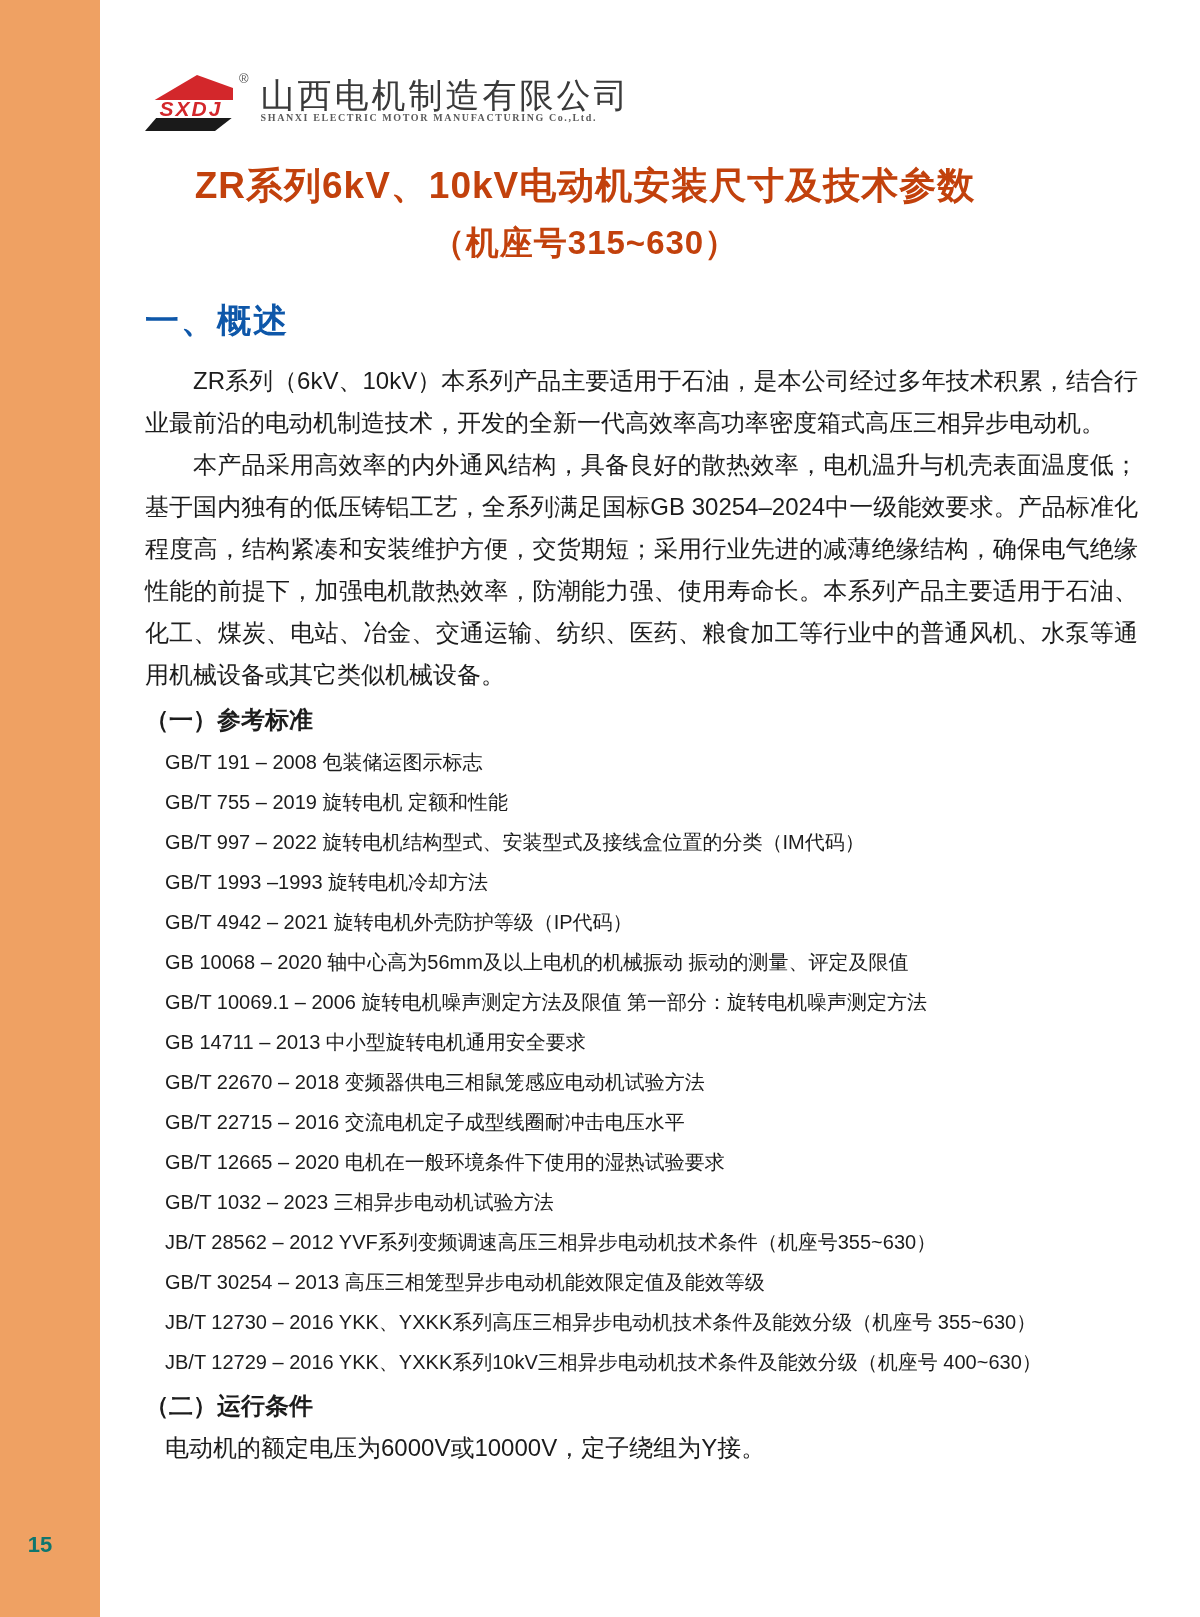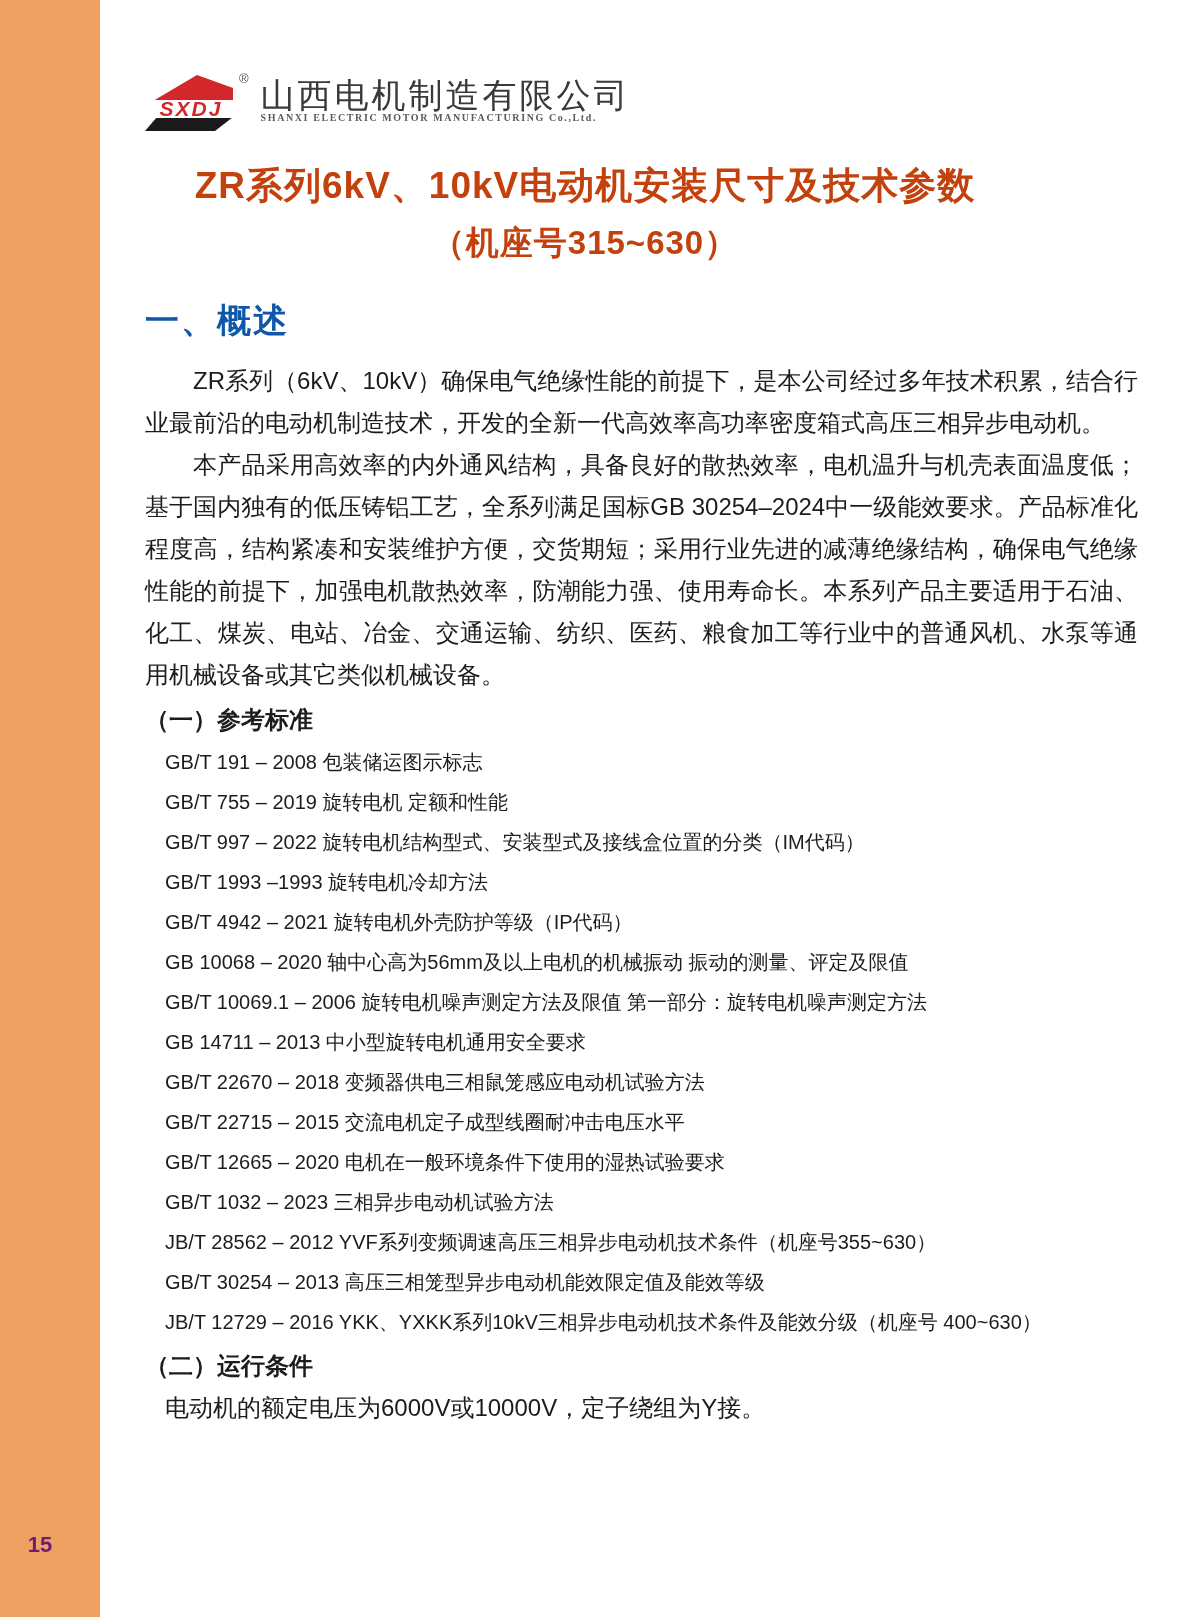--- a/index.html
+++ b/index.html
@@ -8,21 +8,21 @@
   .page {
     position:relative; width:1200px; height:1617px;
     background:#ffffff; margin:0 auto; overflow:hidden;
   }
   .sidebar {
     position:absolute; left:0; top:0; width:100px; height:1617px;
     background:#EFA163;
   }
   .page-number {
     position:absolute; left:0; top:1532px; width:80px;
-    text-align:center; color:#701a75; font-weight:bold; font-size:22px;
+    text-align:center; color:#0f766e; font-weight:bold; font-size:22px;
   }
   .content {
     position:absolute; left:100px; top:0; width:1100px; height:1617px;
     padding:72px 62px 0 45px;
   }
   
   .logo-row { display:flex; align-items:flex-start; height:64px; }
   .logo-mark { width:92px; height:62px; flex:0 0 auto; }
   .logo-reg { font-size:13px; color:#555; margin:0 4px 0 2px; line-height:13px; }
   .company { margin-left:8px; padding-top:8px; }
@@ -88,42 +88,43 @@
 
     <div class="doc-title">
       <div class="doc-title-line1">ZR系列6kV、10kV电动机安装尺寸及技术参数</div>
       <div class="doc-title-line2">（机座号315~630）</div>
     </div>
 
     <div class="overview-heading">一、概述</div>
 
     <div class="paragraphs">
 
-    <p class="para">ZR系列（6kV、10kV）确保电气绝缘性能的前提下，是本公司经过多年技术积累，结合行业最前沿的电动机制造技术，开发的全新一代高效率高功率密度箱式高压三相异步电动机。</p>
+    <p class="para">ZR系列（6kV、10kV）本系列产品主要适用于石油，是本公司经过多年技术积累，结合行业最前沿的电动机制造技术，开发的全新一代高效率高功率密度箱式高压三相异步电动机。</p>
         <p class="para">本产品采用高效率的内外通风结构，具备良好的散热效率，电机温升与机壳表面温度低；基于国内独有的低压铸铝工艺，全系列满足国标GB 30254–2024中一级能效要求。产品标准化程度高，结构紧凑和安装维护方便，交货期短；采用行业先进的减薄绝缘结构，确保电气绝缘性能的前提下，加强电机散热效率，防潮能力强、使用寿命长。本系列产品主要适用于石油、化工、煤炭、电站、冶金、交通运输、纺织、医药、粮食加工等行业中的普通风机、水泵等通用机械设备或其它类似机械设备。</p>
       </div>
 
     <div class="sub-heading">（一）参考标准</div>
 
     <ul class="std-list">
 
     <li>GB/T 191 – 2008 包装储运图示标志</li>
         <li>GB/T 755 – 2019 旋转电机 定额和性能</li>
         <li>GB/T 997 – 2022 旋转电机结构型式、安装型式及接线盒位置的分类（IM代码）</li>
         <li>GB/T 1993 –1993 旋转电机冷却方法</li>
         <li>GB/T 4942 – 2021 旋转电机外壳防护等级（IP代码）</li>
         <li>GB 10068 – 2020 轴中心高为56mm及以上电机的机械振动 振动的测量、评定及限值</li>
         <li>GB/T 10069.1 – 2006 旋转电机噪声测定方法及限值 第一部分：旋转电机噪声测定方法</li>
         <li>GB 14711 – 2013 中小型旋转电机通用安全要求</li>
         <li>GB/T 22670 – 2018 变频器供电三相鼠笼感应电动机试验方法</li>
-        <li>GB/T 22715 – 2015 交流电机定子成型线圈耐冲击电压水平</li>
+        <li>GB/T 22715 – 2016 交流电机定子成型线圈耐冲击电压水平</li>
         <li>GB/T 12665 – 2020 电机在一般环境条件下使用的湿热试验要求</li>
         <li>GB/T 1032 – 2023 三相异步电动机试验方法</li>
         <li>JB/T 28562 – 2012 YVF系列变频调速高压三相异步电动机技术条件（机座号355~630）</li>
         <li>GB/T 30254 – 2013 高压三相笼型异步电动机能效限定值及能效等级</li>
+        <li>JB/T 12730 – 2016 YKK、YXKK系列高压三相异步电动机技术条件及能效分级（机座号 355~630）</li>
         <li>JB/T 12729 – 2016 YKK、YXKK系列10kV三相异步电动机技术条件及能效分级（机座号 400~630）</li>
       </ul>
 
     <div class="sub-heading">（二）运行条件</div>
 
     <div class="op-text">电动机的额定电压为6000V或10000V，定子绕组为Y接。</div>
 
   </div>
 </div>
 

